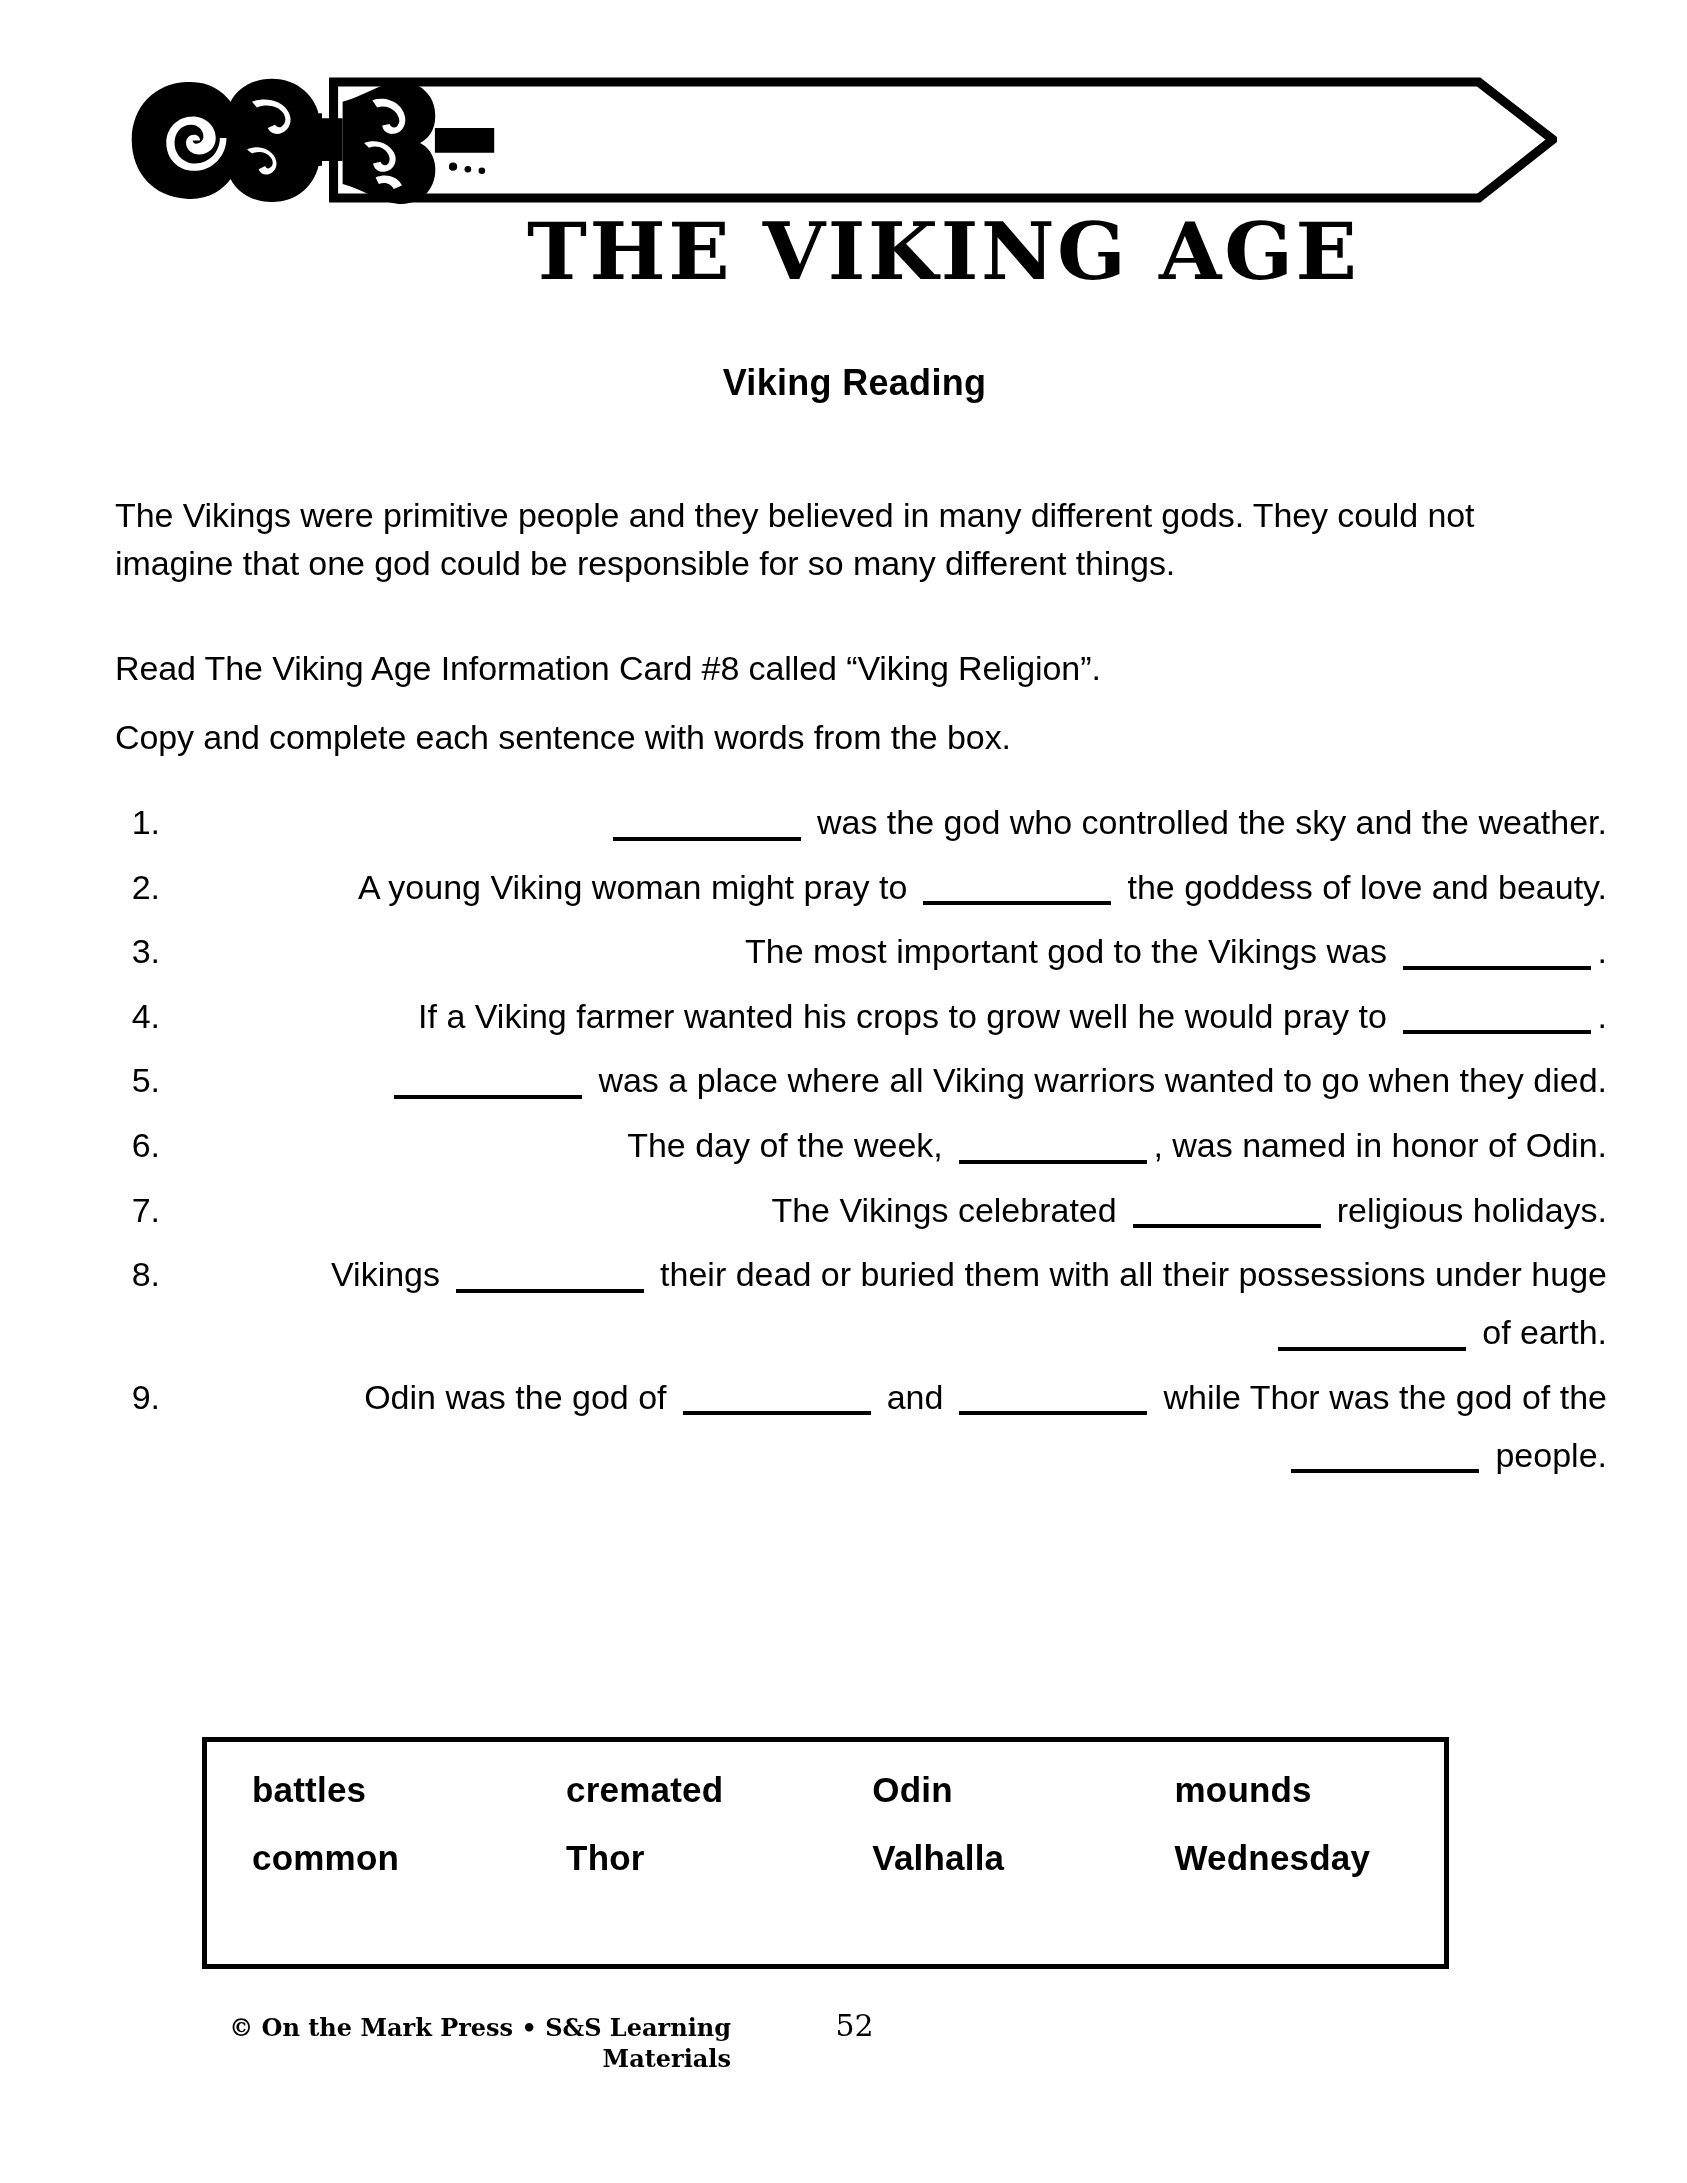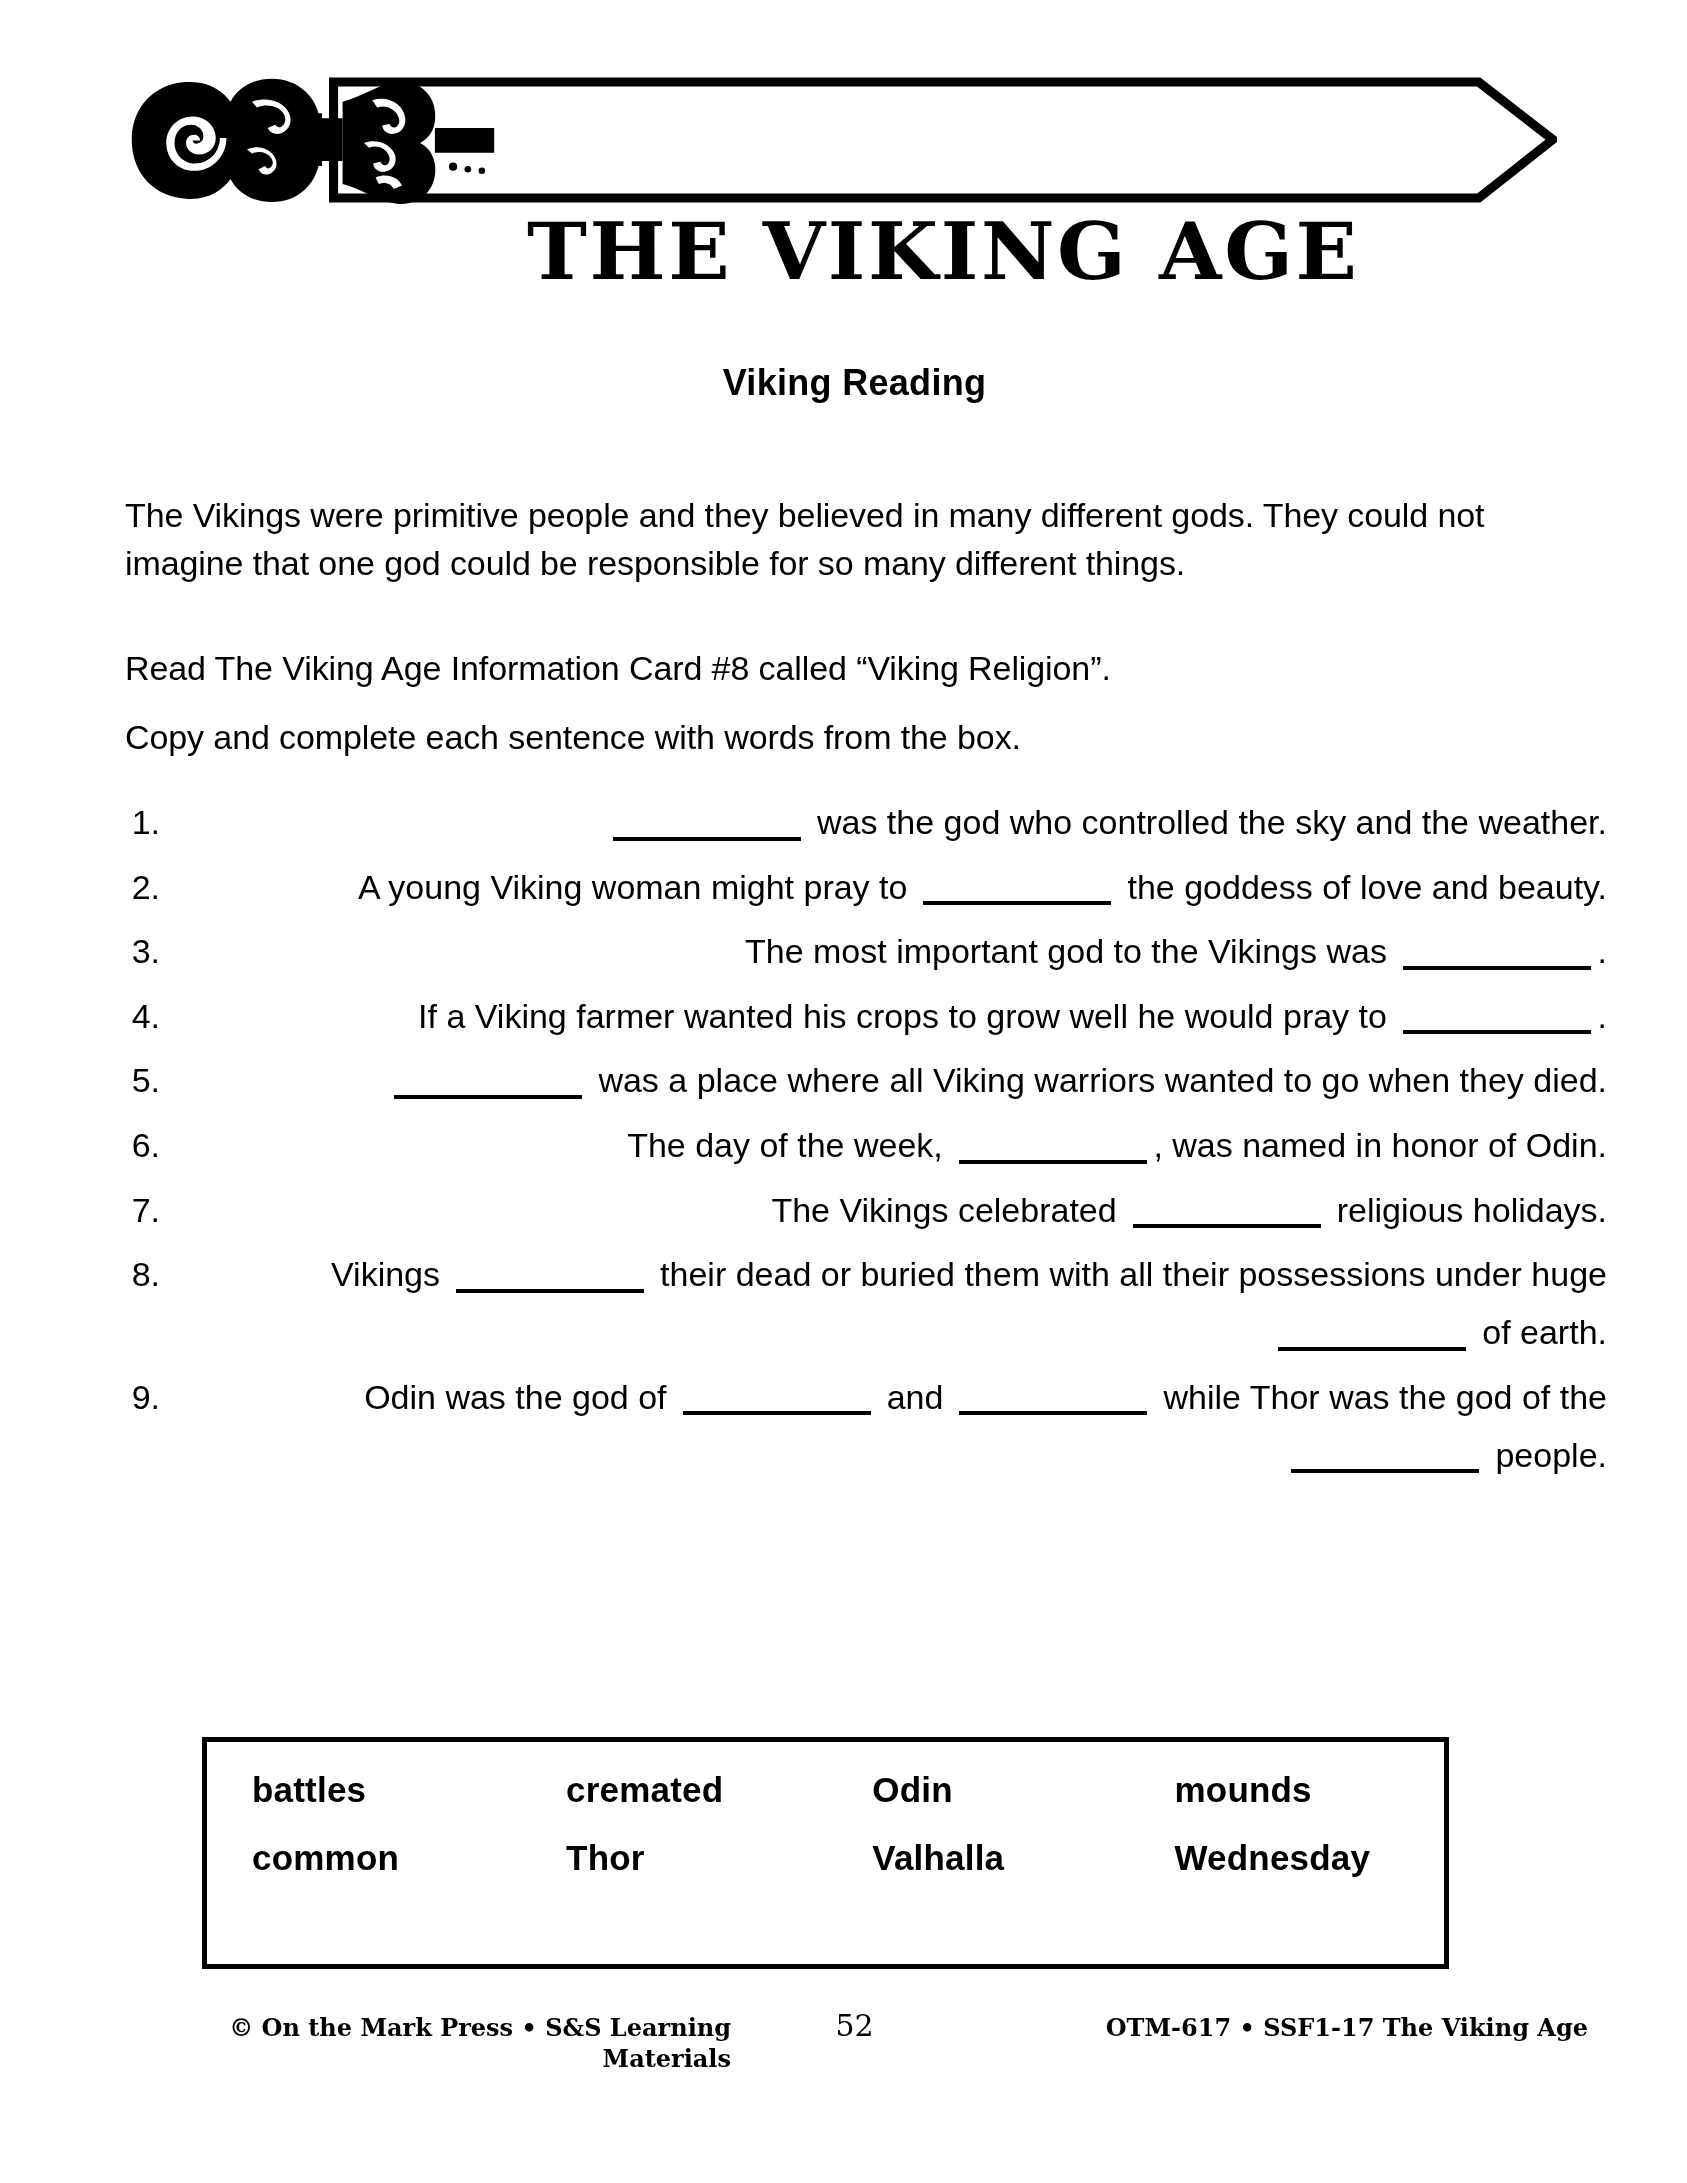--- a/index.html
+++ b/index.html
@@ -66,21 +66,21 @@
     font-size: 36px;
     line-height: 46px;
     letter-spacing: 0.3px;
   }
   .subtitle-1 { top: 360px; padding-left: 11px; }
   .subtitle-2 { top: 410px; }
 
   
   .para {
     position: absolute;
-    left: 125px;
+    left: 115px;
     width: 1475px;
     font-size: 34px;
     line-height: 48px;
     letter-spacing: -0.1px;
   }
   .para-intro { top: 491px; }
   .para-read  { top: 644px; }
   .para-copy  { top: 713px; }
 
   
@@ -293,17 +293,16 @@
         <div class="wb-cell wb-c0">common</div>
         <div class="wb-cell wb-c1">Thor</div>
         <div class="wb-cell wb-c2">Valhalla</div>
         <div class="wb-cell wb-c3">Wednesday</div>
       </div>
     </div>
 
   <div class="footer">
     <div class="footer-left">© On the Mark Press • S&amp;S Learning Materials</div>
     <div class="footer-center">52</div>
-    <div class="footer-right">OTM-617 • SSF1-17 The Viking Age</div>
   </div>
 
 </div>
 
 
 </body></html>

